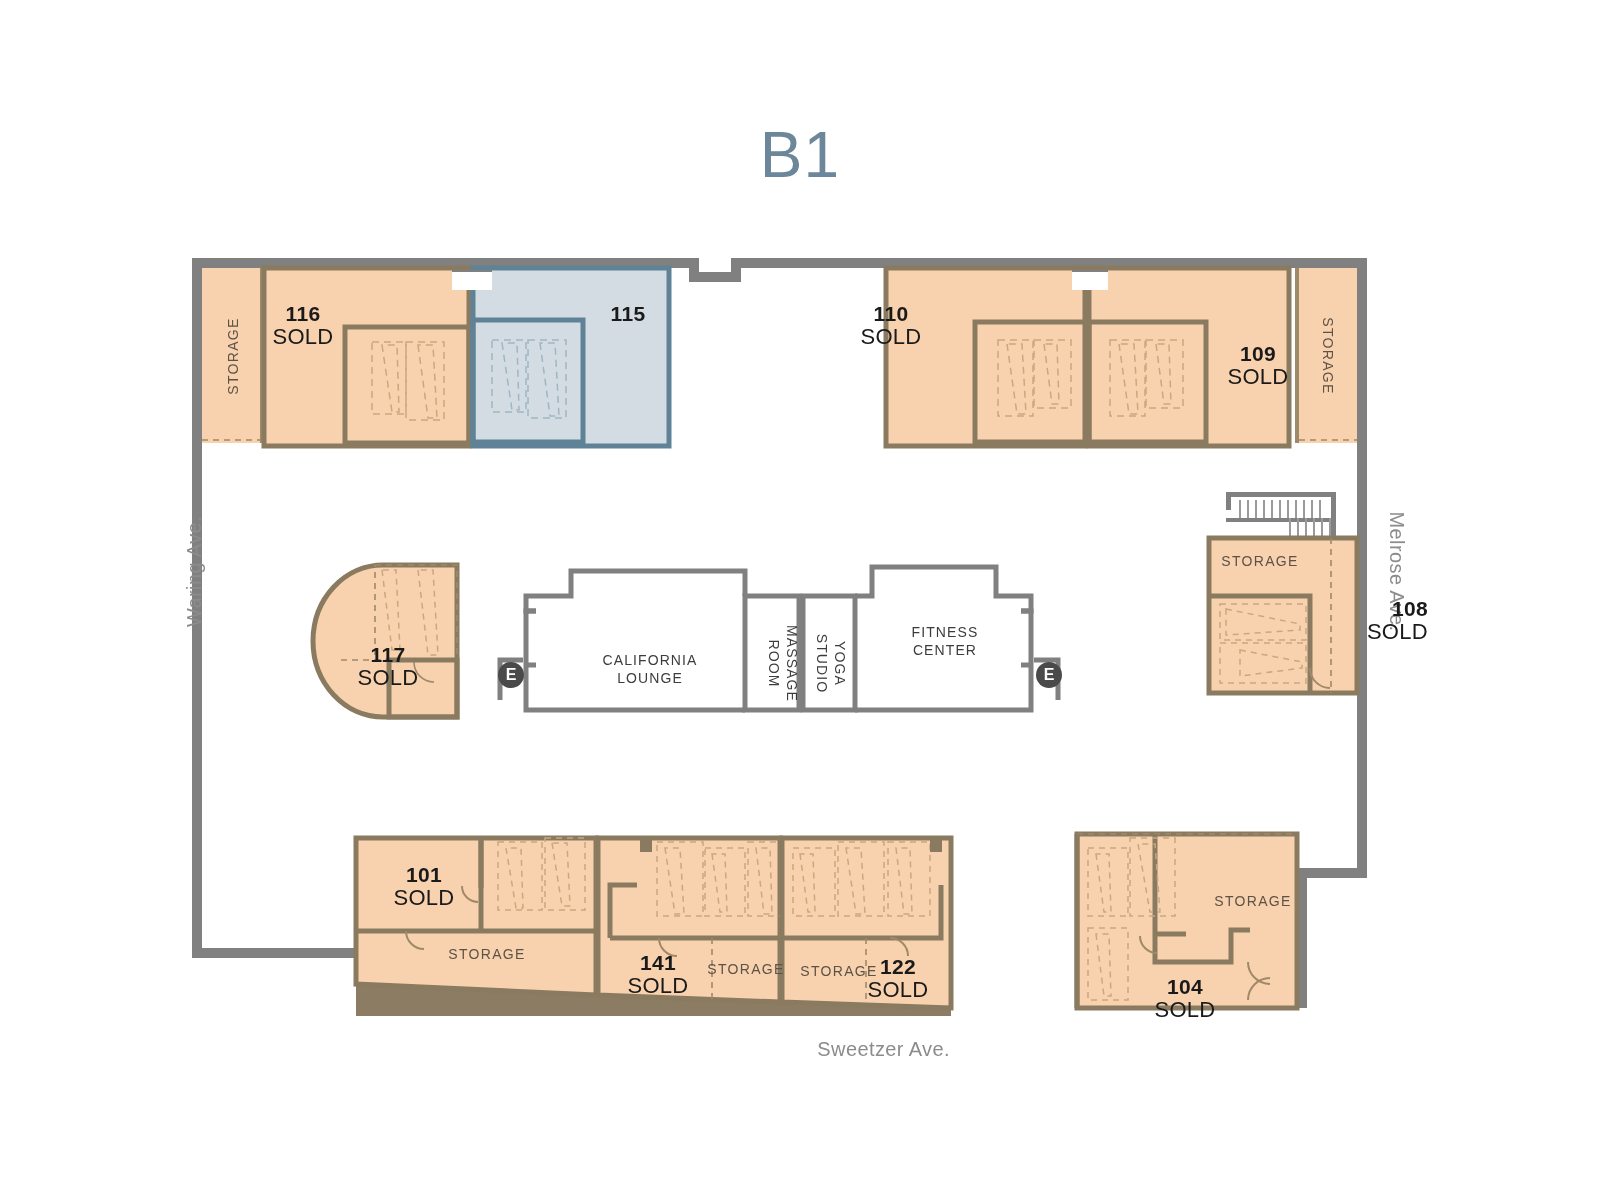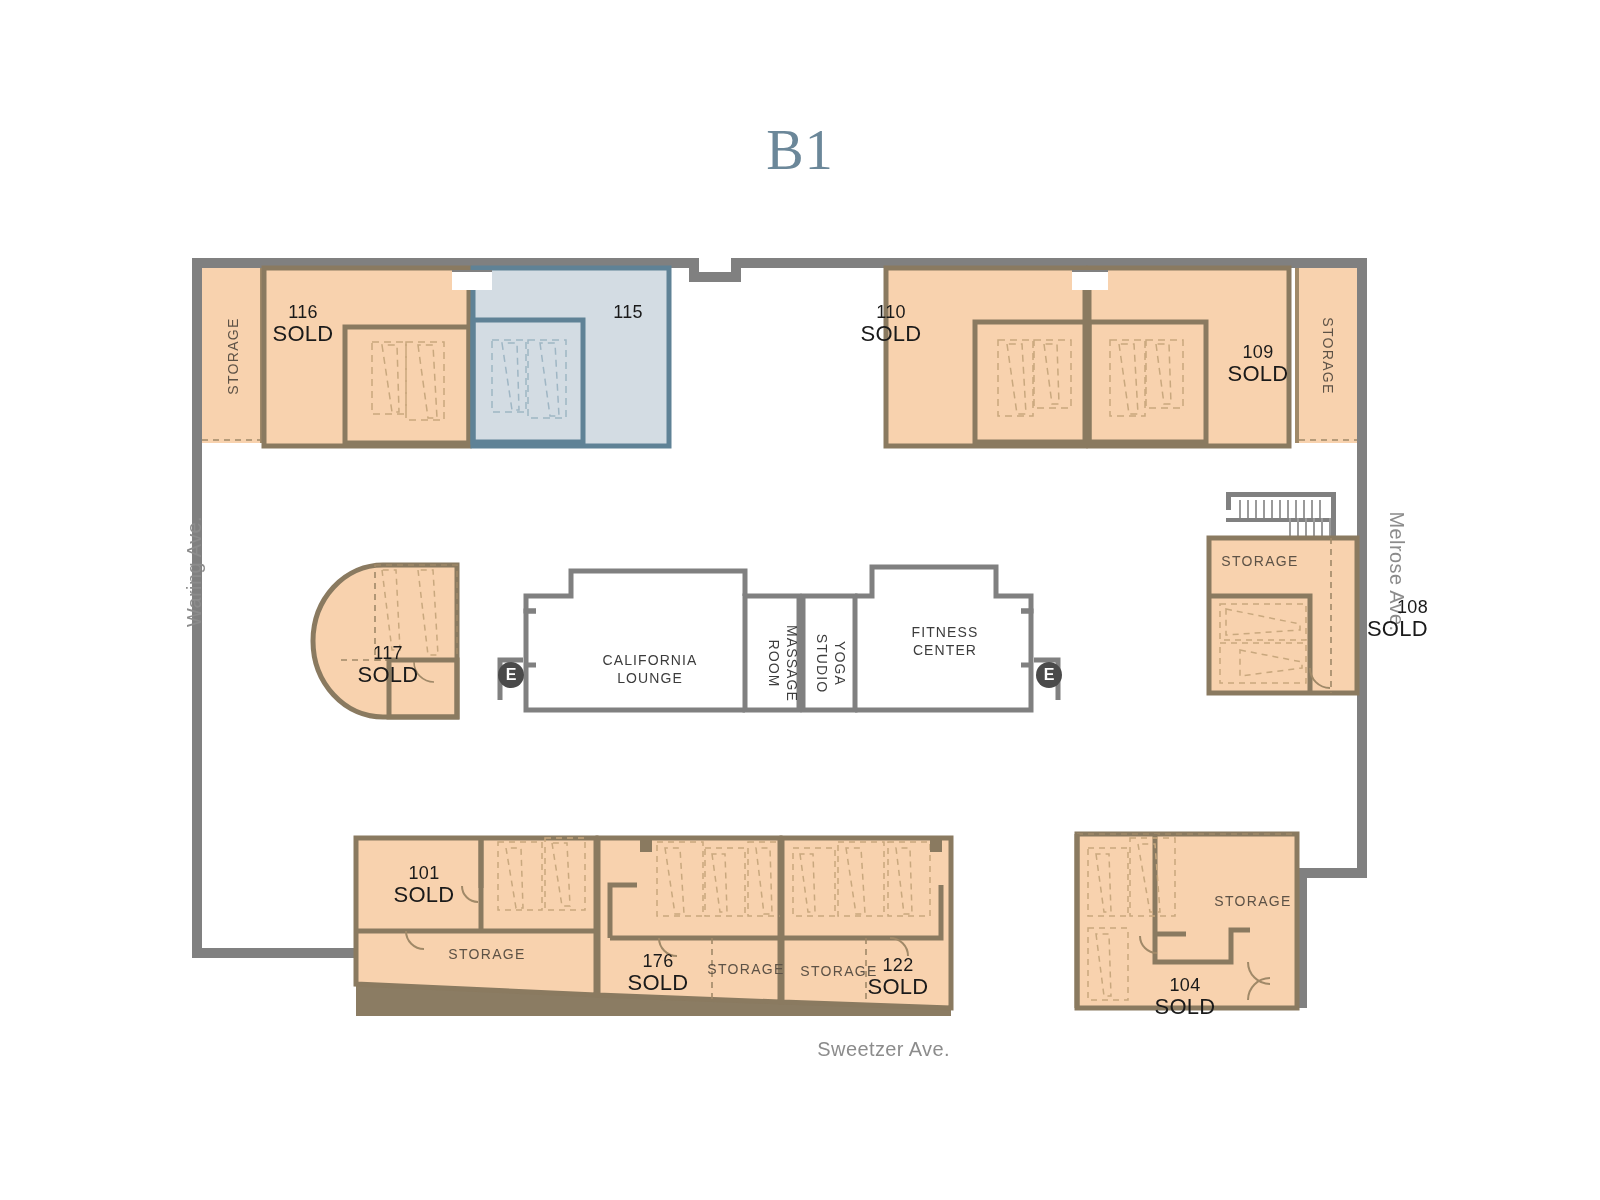--- a/index.html
+++ b/index.html
@@ -1,30 +1,30 @@
 <!DOCTYPE html>
 <html><head>
 <meta charset="utf-8">
 <style>
   html,body{margin:0;padding:0;background:#ffffff;}
   body{width:1600px;height:1200px;position:relative;overflow:hidden;
        font-family:"Liberation Sans",sans-serif;}
   #plan{position:absolute;left:0;top:0;width:1600px;height:1200px;}
   .title{position:absolute;left:0;top:118px;width:1600px;text-align:center;
-         font-family:Liberation Serif, serif;font-size:56px;color:#6b8799;
+         font-family:Liberation Sans, sans-serif;font-size:64px;color:#6b8799;
          letter-spacing:1px;}
   .st-label{position:absolute;color:#8c8c8c;font-size:20px;letter-spacing:.4px;}
   #lbl-waring{left:104px;top:560px;width:180px;text-align:center;
               transform:rotate(-90deg);transform-origin:center center;}
   #lbl-melrose{left:1306px;top:560px;width:180px;text-align:center;
                transform:rotate(90deg);transform-origin:center center;}
   #lbl-sweetzer{left:620px;top:1038px;width:330px;text-align:right;}
   .unit-txt{position:absolute;text-align:center;color:#1a1a1a;
             font-size:25px;font-weight:700;line-height:1.06;letter-spacing:.3px;}
-  .unit-txt .num{display:block;font-weight:400;font-size:18px;}
+  .unit-txt .num{display:block;font-weight:700;font-size:21px;}
   .unit-txt .sold{display:block;font-weight:400;font-size:22px;}
   .stor-txt{position:absolute;color:#5d5246;font-size:14px;letter-spacing:1.3px;
             text-align:center;white-space:nowrap;}
   .rotL{transform:rotate(-90deg);transform-origin:center center;}
   .rotR{transform:rotate(90deg);transform-origin:center center;}
   .amen-txt{position:absolute;color:#3c3c3c;font-size:14px;letter-spacing:1.1px;
             text-align:center;line-height:1.25;white-space:nowrap;}
   .e-badge{position:absolute;width:26px;height:26px;border-radius:50%;
            background:#4a4a4a;color:#fff;font-size:16px;font-weight:700;
            display:flex;align-items:center;justify-content:center;}
@@ -288,21 +288,21 @@
 </div>
 <div class="unit-txt" style="left:1328px;top:598px;width:100px;text-align:right;">
   <span class="num">108</span>
   <span class="sold">SOLD</span>
 </div>
 <div class="unit-txt" style="left:369px;top:864px;width:110px;">
   <span class="num">101</span>
   <span class="sold">SOLD</span>
 </div>
 <div class="unit-txt" style="left:603px;top:952px;width:110px;">
-  <span class="num">176</span>
+  <span class="num">141</span>
   <span class="sold">SOLD</span>
 </div>
 <div class="unit-txt" style="left:843px;top:956px;width:110px;">
   <span class="num">122</span>
   <span class="sold">SOLD</span>
 </div>
 <div class="unit-txt" style="left:1130px;top:976px;width:110px;">
   <span class="num">104</span>
   <span class="sold">SOLD</span>
 </div>

